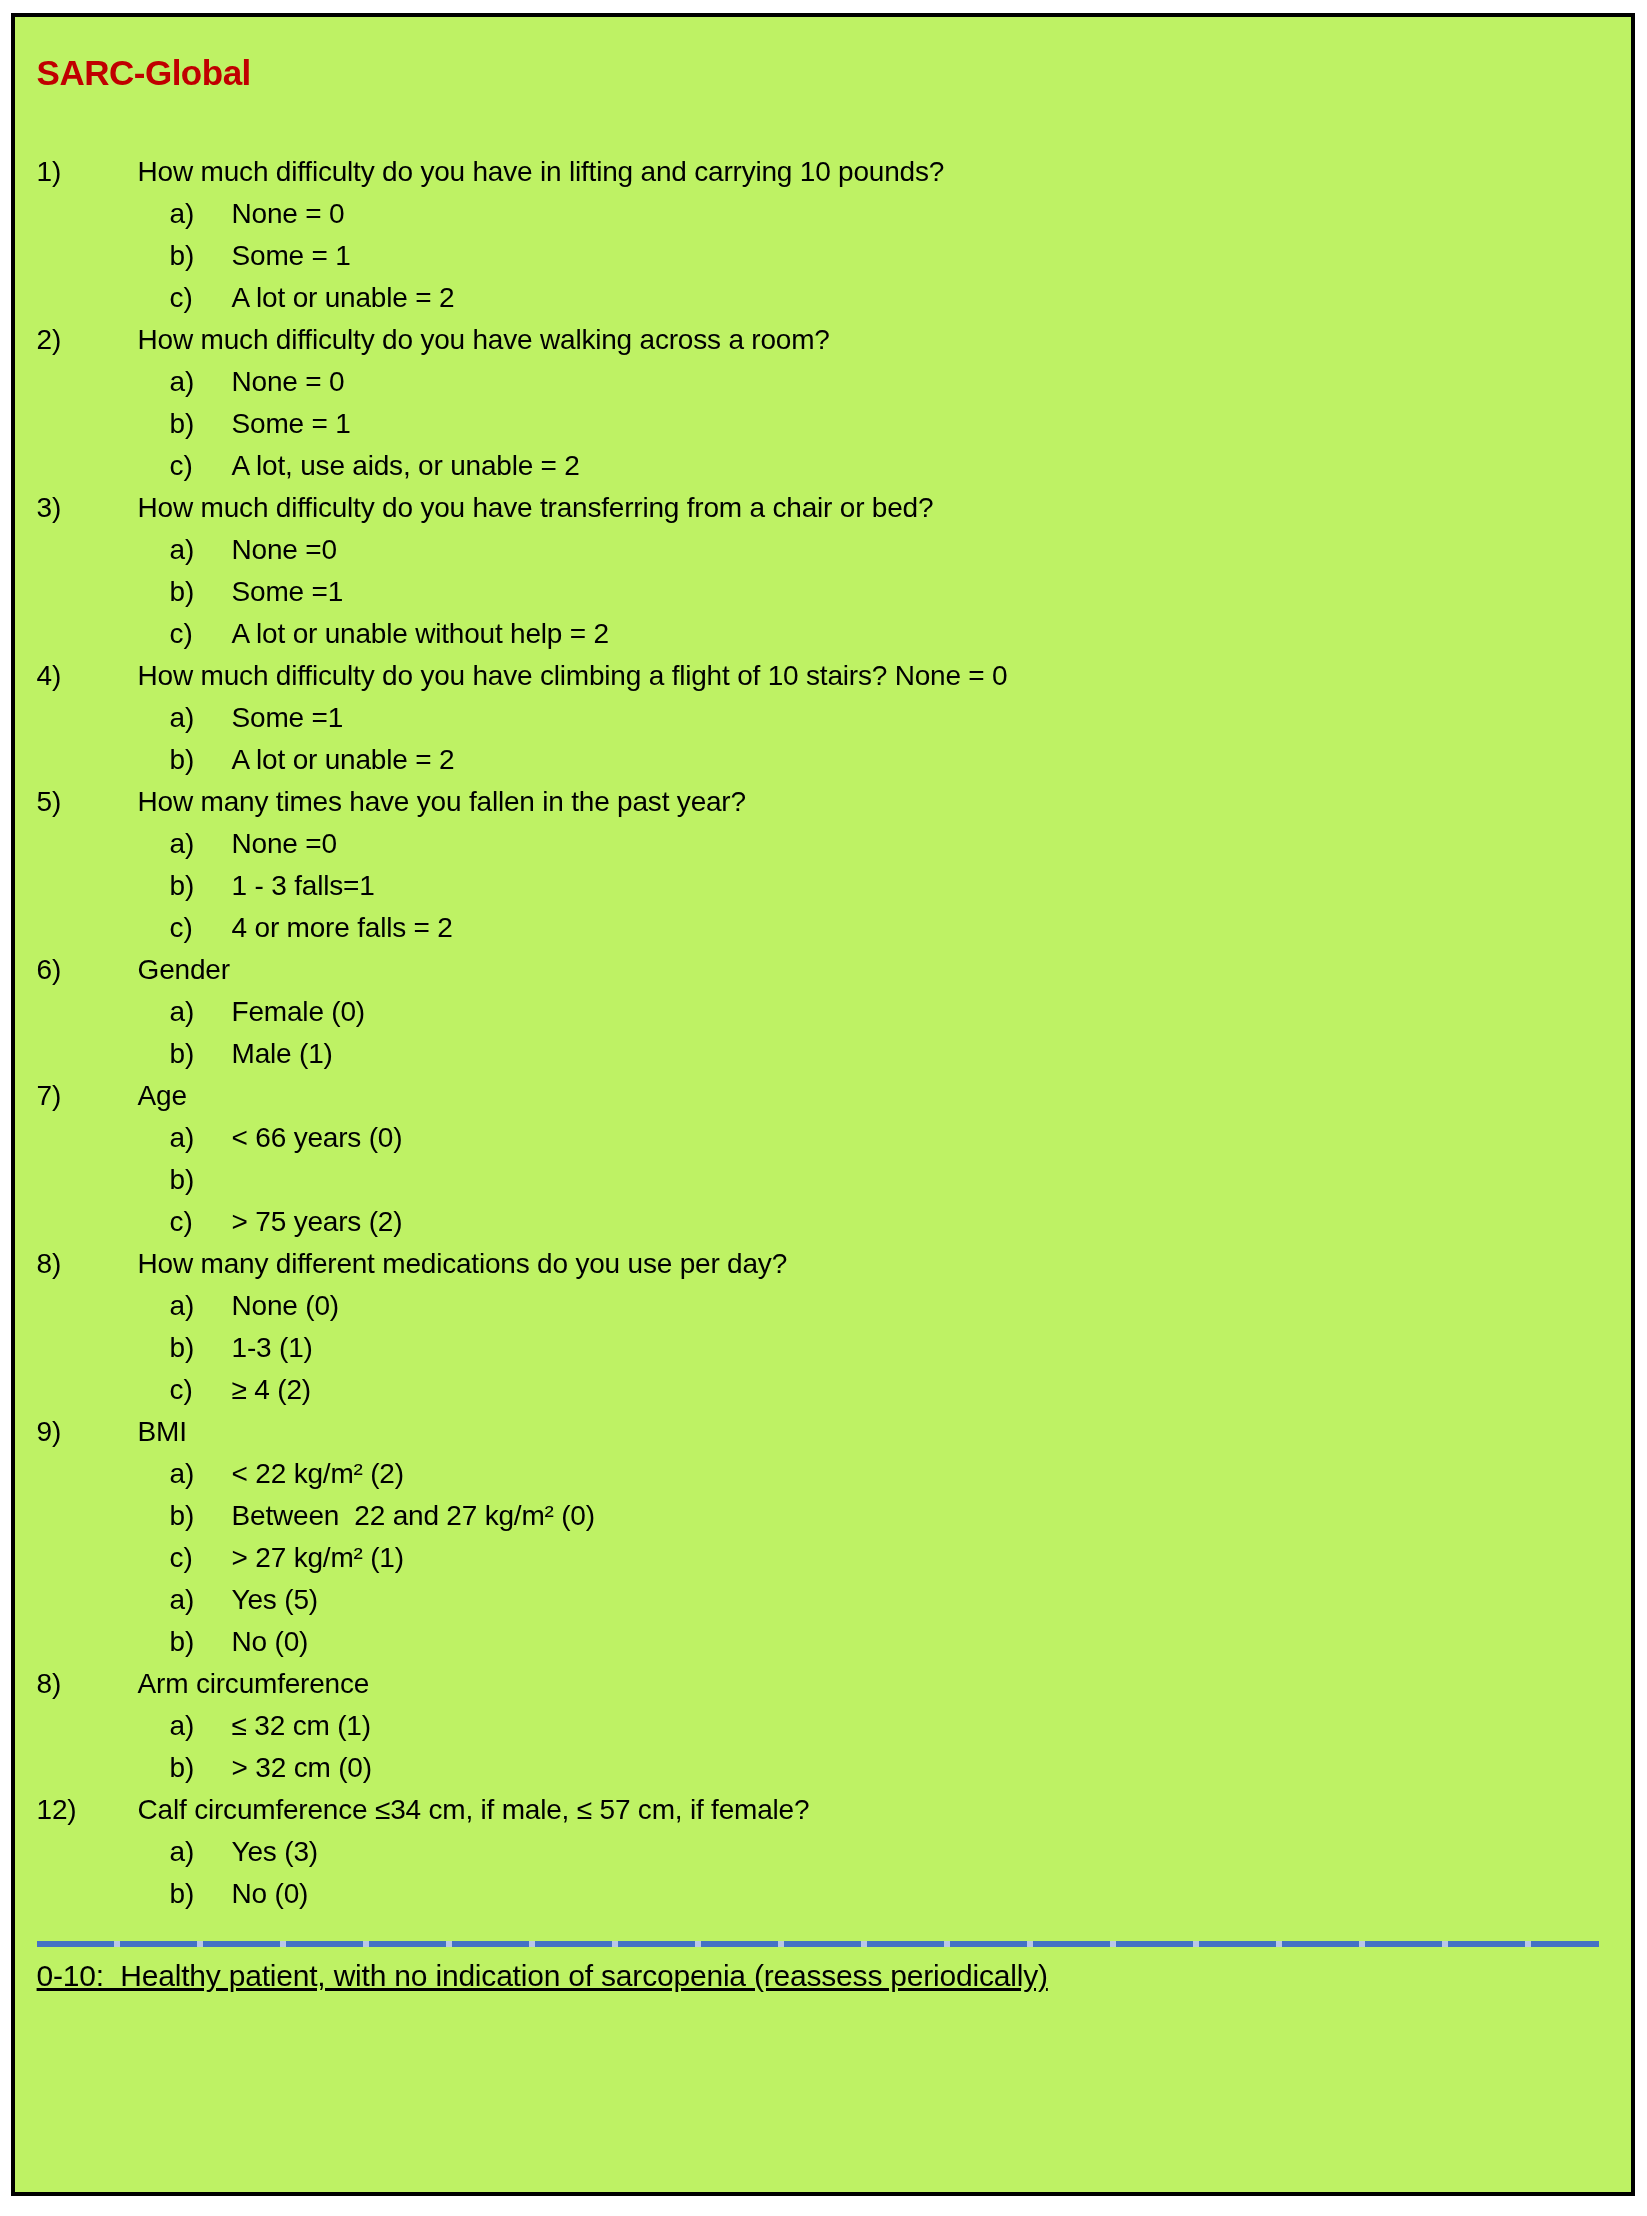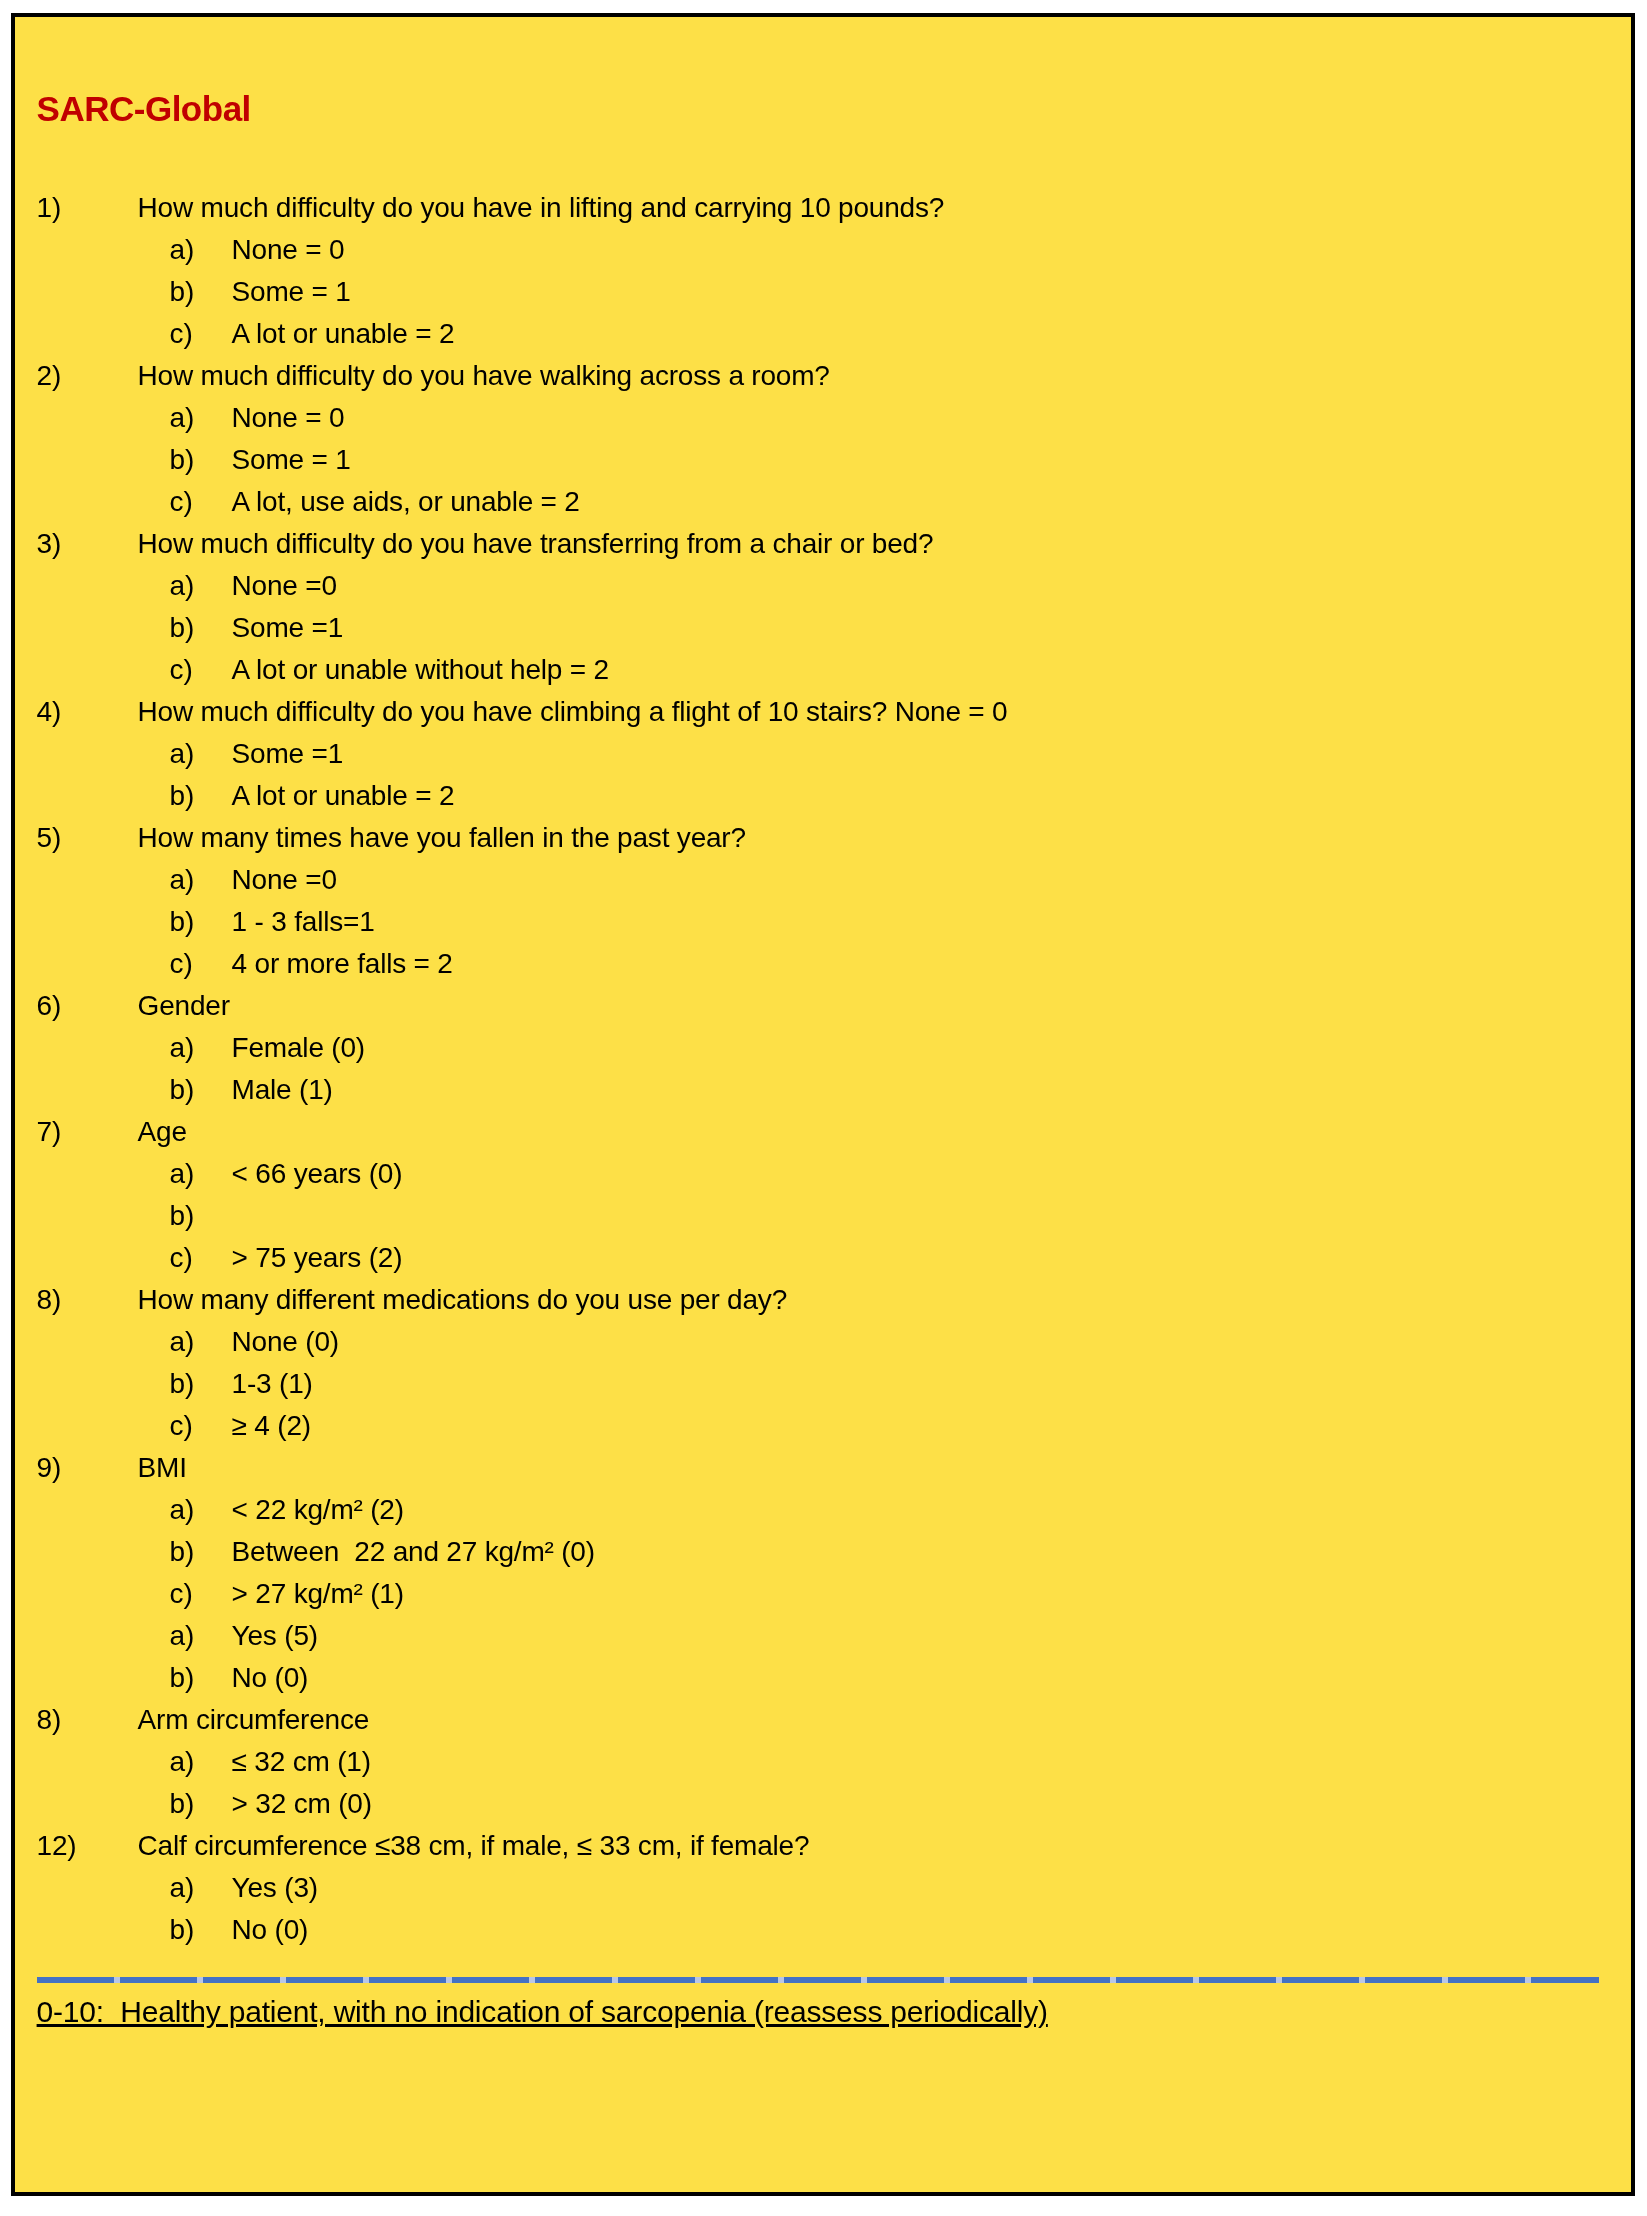--- a/index.html
+++ b/index.html
@@ -13,22 +13,22 @@
     width:1648px;height:2216px;
     background:#ffffff;
     font-family:"Liberation Sans", sans-serif;
     color:var(--ink);
     overflow:hidden;
   }
   .page{
     position:absolute;
     left:10.6px;top:13.4px;right:12.5px;bottom:20px;
     border:4.3px solid #000000;
-    background:#fde047;
-    padding:72px 29px 0 22px;
+    background:#bef264;
+    padding:36px 29px 0 22px;
   }
   .title{
     font-size:35px;
     font-weight:bold;
     color:var(--title-red);
     line-height:39px;
     letter-spacing:-0.5px;
   }
   .questions{
     list-style:none;
@@ -320,21 +320,21 @@
   <li class="option">
     <span class="opt-letter">b)</span>
     <span class="opt-text">&gt; 32 cm (0)</span>
   </li>
 </ul>
   </li>
 
   <li class="question">
     <div class="q-row">
       <span class="q-num">12)</span>
-      <span class="q-text">Calf circumference ≤38 cm, if male, ≤ 33 cm, if female?</span>
+      <span class="q-text">Calf circumference ≤34 cm, if male, ≤ 57 cm, if female?</span>
     </div>
     <ul class="options">
   <li class="option">
     <span class="opt-letter">a)</span>
     <span class="opt-text">Yes (3)</span>
   </li>
 
   <li class="option">
     <span class="opt-letter">b)</span>
     <span class="opt-text">No (0)</span>

